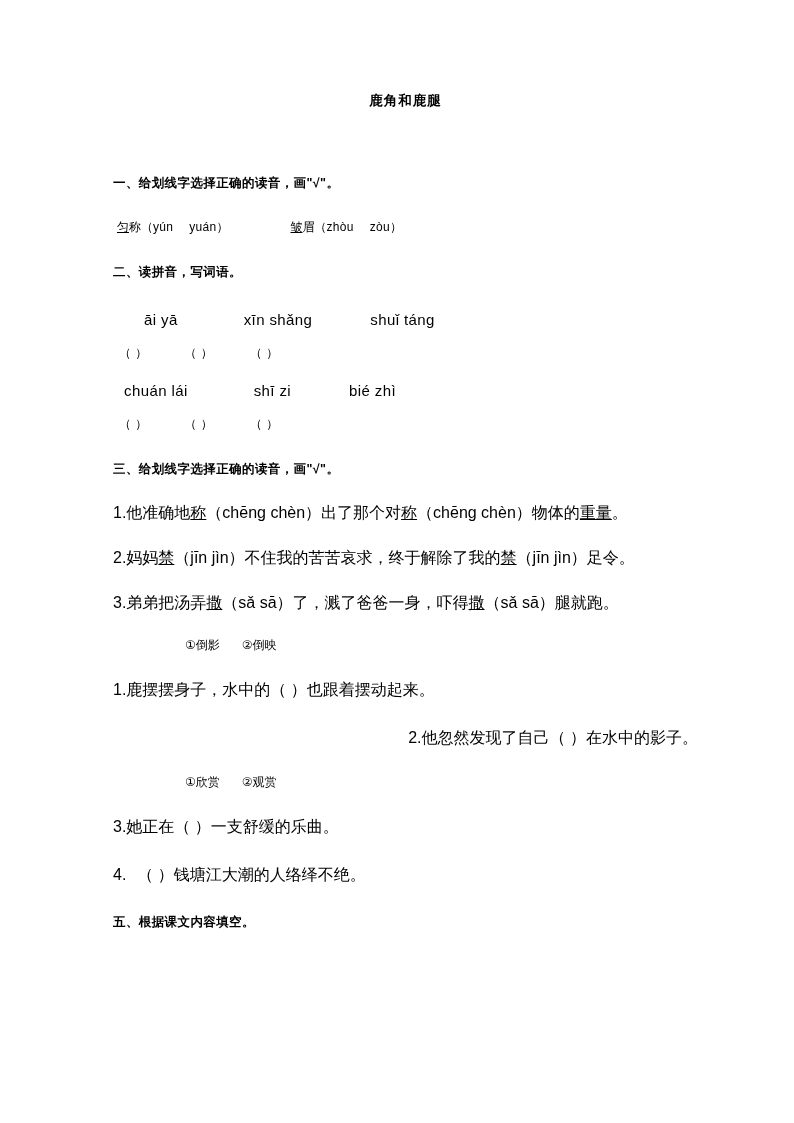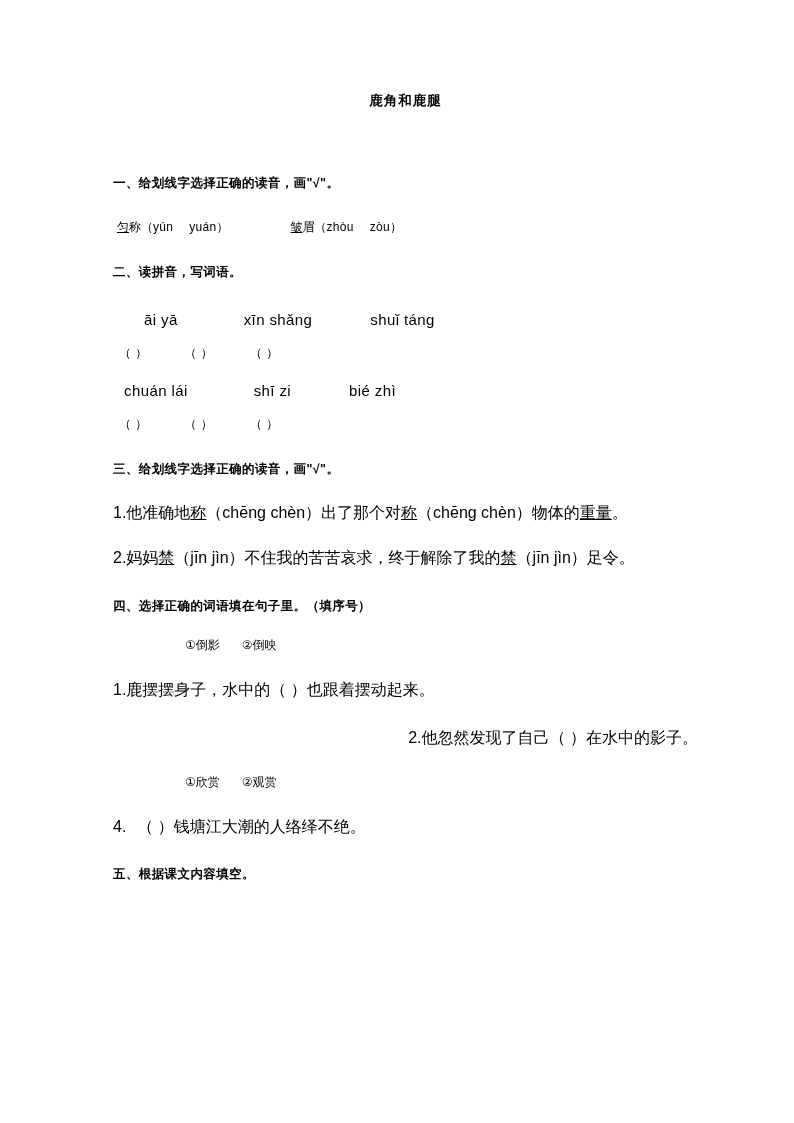--- a/index.html
+++ b/index.html
@@ -143,39 +143,44 @@
   <div class="section-heading sec3-heading">三、给划线字选择正确的读音，画"√"。</div>
 
   <div class="sent sec3-s1">
     <span>1.</span><span>他准确地</span><span class="ul">称</span><span>（chēng chèn）出了那个对</span><span class="ul">称</span><span>（chēng chèn）物体的</span><span class="ul">重量</span><span>。</span>
   </div>
 
   <div class="sent sec3-s2">
     <span>2.</span><span>妈妈</span><span class="ul">禁</span><span>（jīn jìn）不住我的苦苦哀求，终于解除了我的</span><span class="ul">禁</span><span>（jīn  jìn）足令。</span>
   </div>
 
+  <div class="sent sec3-s3">
+    <span>3.</span><span>弟弟把汤弄</span><span class="ul">撒</span><span>（sǎ sā）了，溅了爸爸一身，吓得</span><span class="ul">撒</span><span>（sǎ sā）腿就跑。</span>
+  </div>
 
-  <div class="section-heading sec4-heading">四、选择正确的词语填在句子里。（填序号）</div>
 
   <div class="opts sec4-opts1">
     <span>①倒影</span><span class="ogap"></span><span>②倒映</span>
   </div>
 
   <div class="sent sec4-s1">
     <span>1.</span><span>鹿摆摆身子，水中的</span><span class="blank-par">（    ）</span><span>也跟着摆动起来。</span>
   </div>
 
   <div class="sent sec4-s2">
     <span>2.</span><span>他忽然发现了自己</span><span class="blank-par">（    ）</span><span>在水中的影子。</span>
   </div>
 
   <div class="opts sec4-opts2">
     <span>①欣赏</span><span class="ogap"></span><span>②观赏</span>
   </div>
 
+  <div class="sent sec4-s3">
+    <span>3.</span><span>她正在</span><span class="blank-par">（    ）</span><span>一支舒缓的乐曲。</span>
+  </div>
 
   <div class="sent sec4-s4">
     <span>4.</span><span class="sp-sm"></span><span class="blank-par">（    ）</span><span>钱塘江大潮的人络绎不绝。</span>
   </div>
 
   <div class="section-heading sec5-heading">五、根据课文内容填空。</div>
 
 </div>
 
 </body></html>

